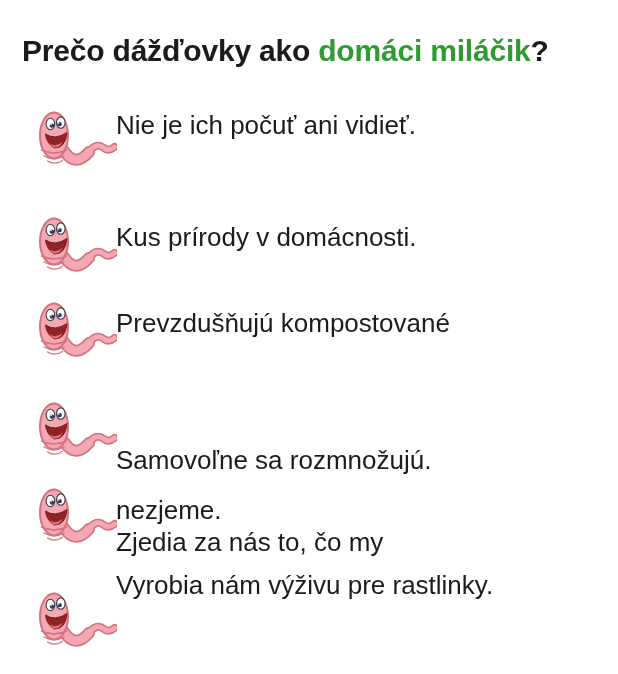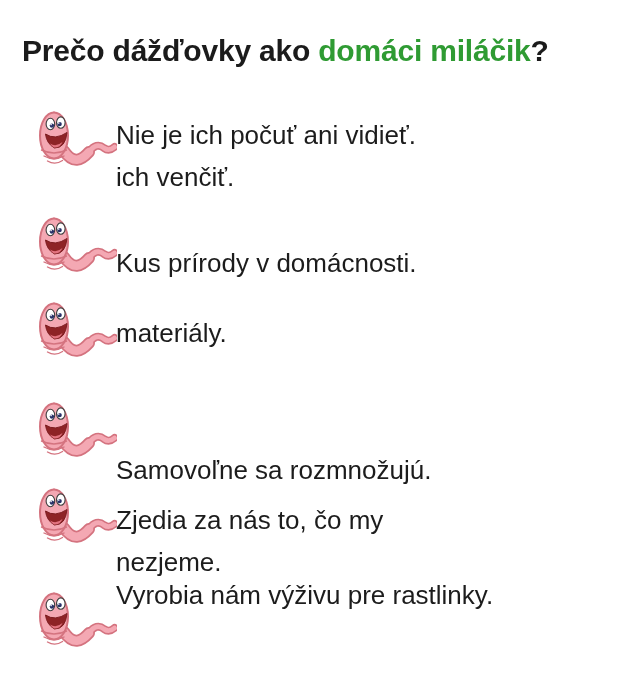--- a/index.html
+++ b/index.html
@@ -11,21 +11,21 @@
     position:absolute; left:22px; top:33px; margin:0;
     font-size:30px; line-height:36px; font-weight:bold;
     color:#1b1b1b; white-space:nowrap; letter-spacing:-0.2px;
   }
   .title .hl { color:#2f9b33; }
   .worm { position:absolute; left:37px; width:80px; height:60px; }
   .item-text {
     position:absolute; left:116px;
     font-size:26px; line-height:32px; color:#1c1c1c;
   }
-  .item-text .line { white-space:nowrap;margin-top:10px; }
+  .item-text .line { white-space:nowrap; }
   .defs-holder { position:absolute; width:0; height:0; overflow:hidden; }
 </style>
 </head>
 <body>
 
 <div class="page">
 
   <svg class="defs-holder" aria-hidden="true">
     <defs>
       <g id="worm-shape">
@@ -58,58 +58,57 @@
   </svg>
 
   <h1 class="title"><span>Prečo dážďovky ako </span><span class="hl">domáci miláčik</span><span>?</span></h1>
 
   <div>
     <svg class="worm" style="top:110px" viewBox="0 0 80 60">
         <use href="#worm-shape"></use>
       </svg>
     <div class="item-text" style="top:109px">
       <div class="line">Nie je ich počuť ani vidieť.</div>
-      <div class="line">ich venčiť.</div>
     </div>
   </div>
 
   <div>
     <svg class="worm" style="top:216px" viewBox="0 0 80 60">
         <use href="#worm-shape"></use>
       </svg>
-    <div class="item-text" style="top:237px">
+    <div class="item-text" style="top:221px">
       <div class="line">Kus prírody v domácnosti.</div>
     </div>
   </div>
 
   <div>
     <svg class="worm" style="top:301px" viewBox="0 0 80 60">
         <use href="#worm-shape"></use>
       </svg>
     <div class="item-text" style="top:307px">
-      <div class="line">materiály.</div>
+      <div class="line">Prevzdušňujú kompostované</div>
     </div>
   </div>
 
   <div>
     <svg class="worm" style="top:401px" viewBox="0 0 80 60">
         <use href="#worm-shape"></use>
       </svg>
     <div class="item-text" style="top:444px">
       <div class="line">Samovoľne sa rozmnožujú.</div>
     </div>
   </div>
 
   <div>
     <svg class="worm" style="top:487px" viewBox="0 0 80 60">
         <use href="#worm-shape"></use>
       </svg>
     <div class="item-text" style="top:494px">
+      <div class="line">nezjeme.</div>
       <div class="line">Zjedia za nás to, čo my</div>
-      <div class="line">nezjeme.</div>
     </div>
   </div>
 
   <div>
     <svg class="worm" style="top:591px" viewBox="0 0 80 60">
         <use href="#worm-shape"></use>
       </svg>
     <div class="item-text" style="top:569px">
       <div class="line">Vyrobia nám výživu pre rastlinky.</div>
     </div>

